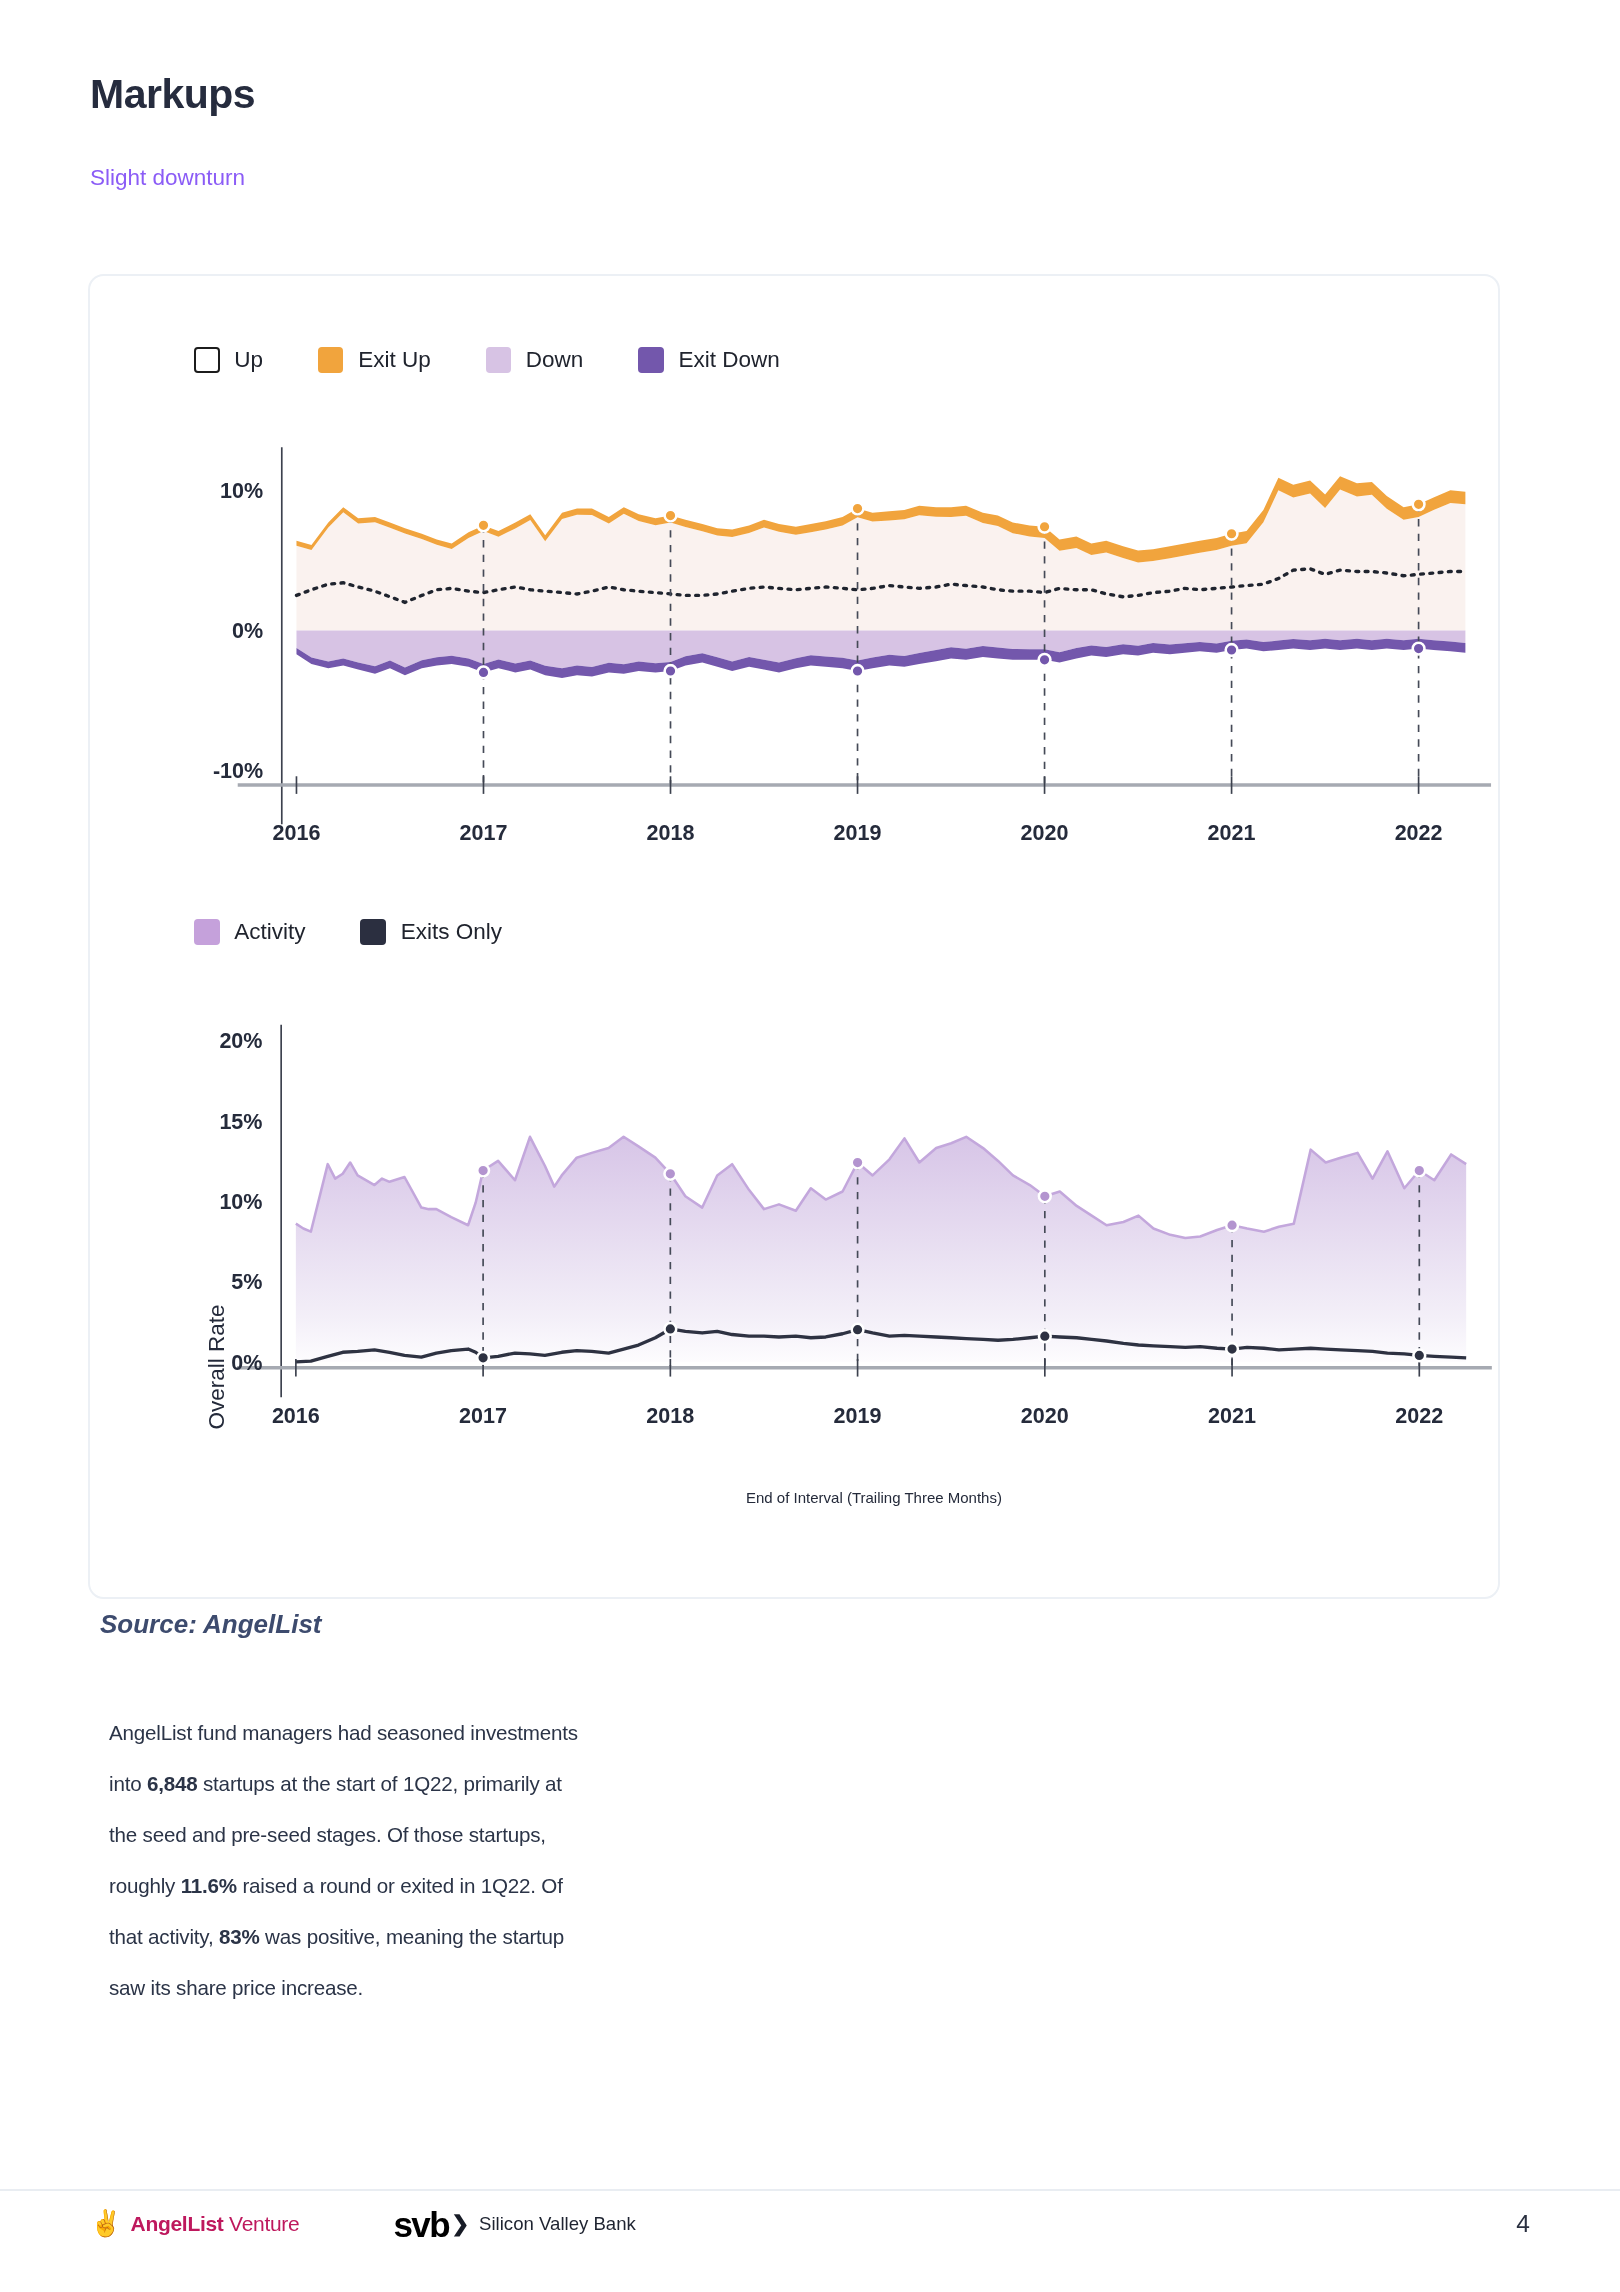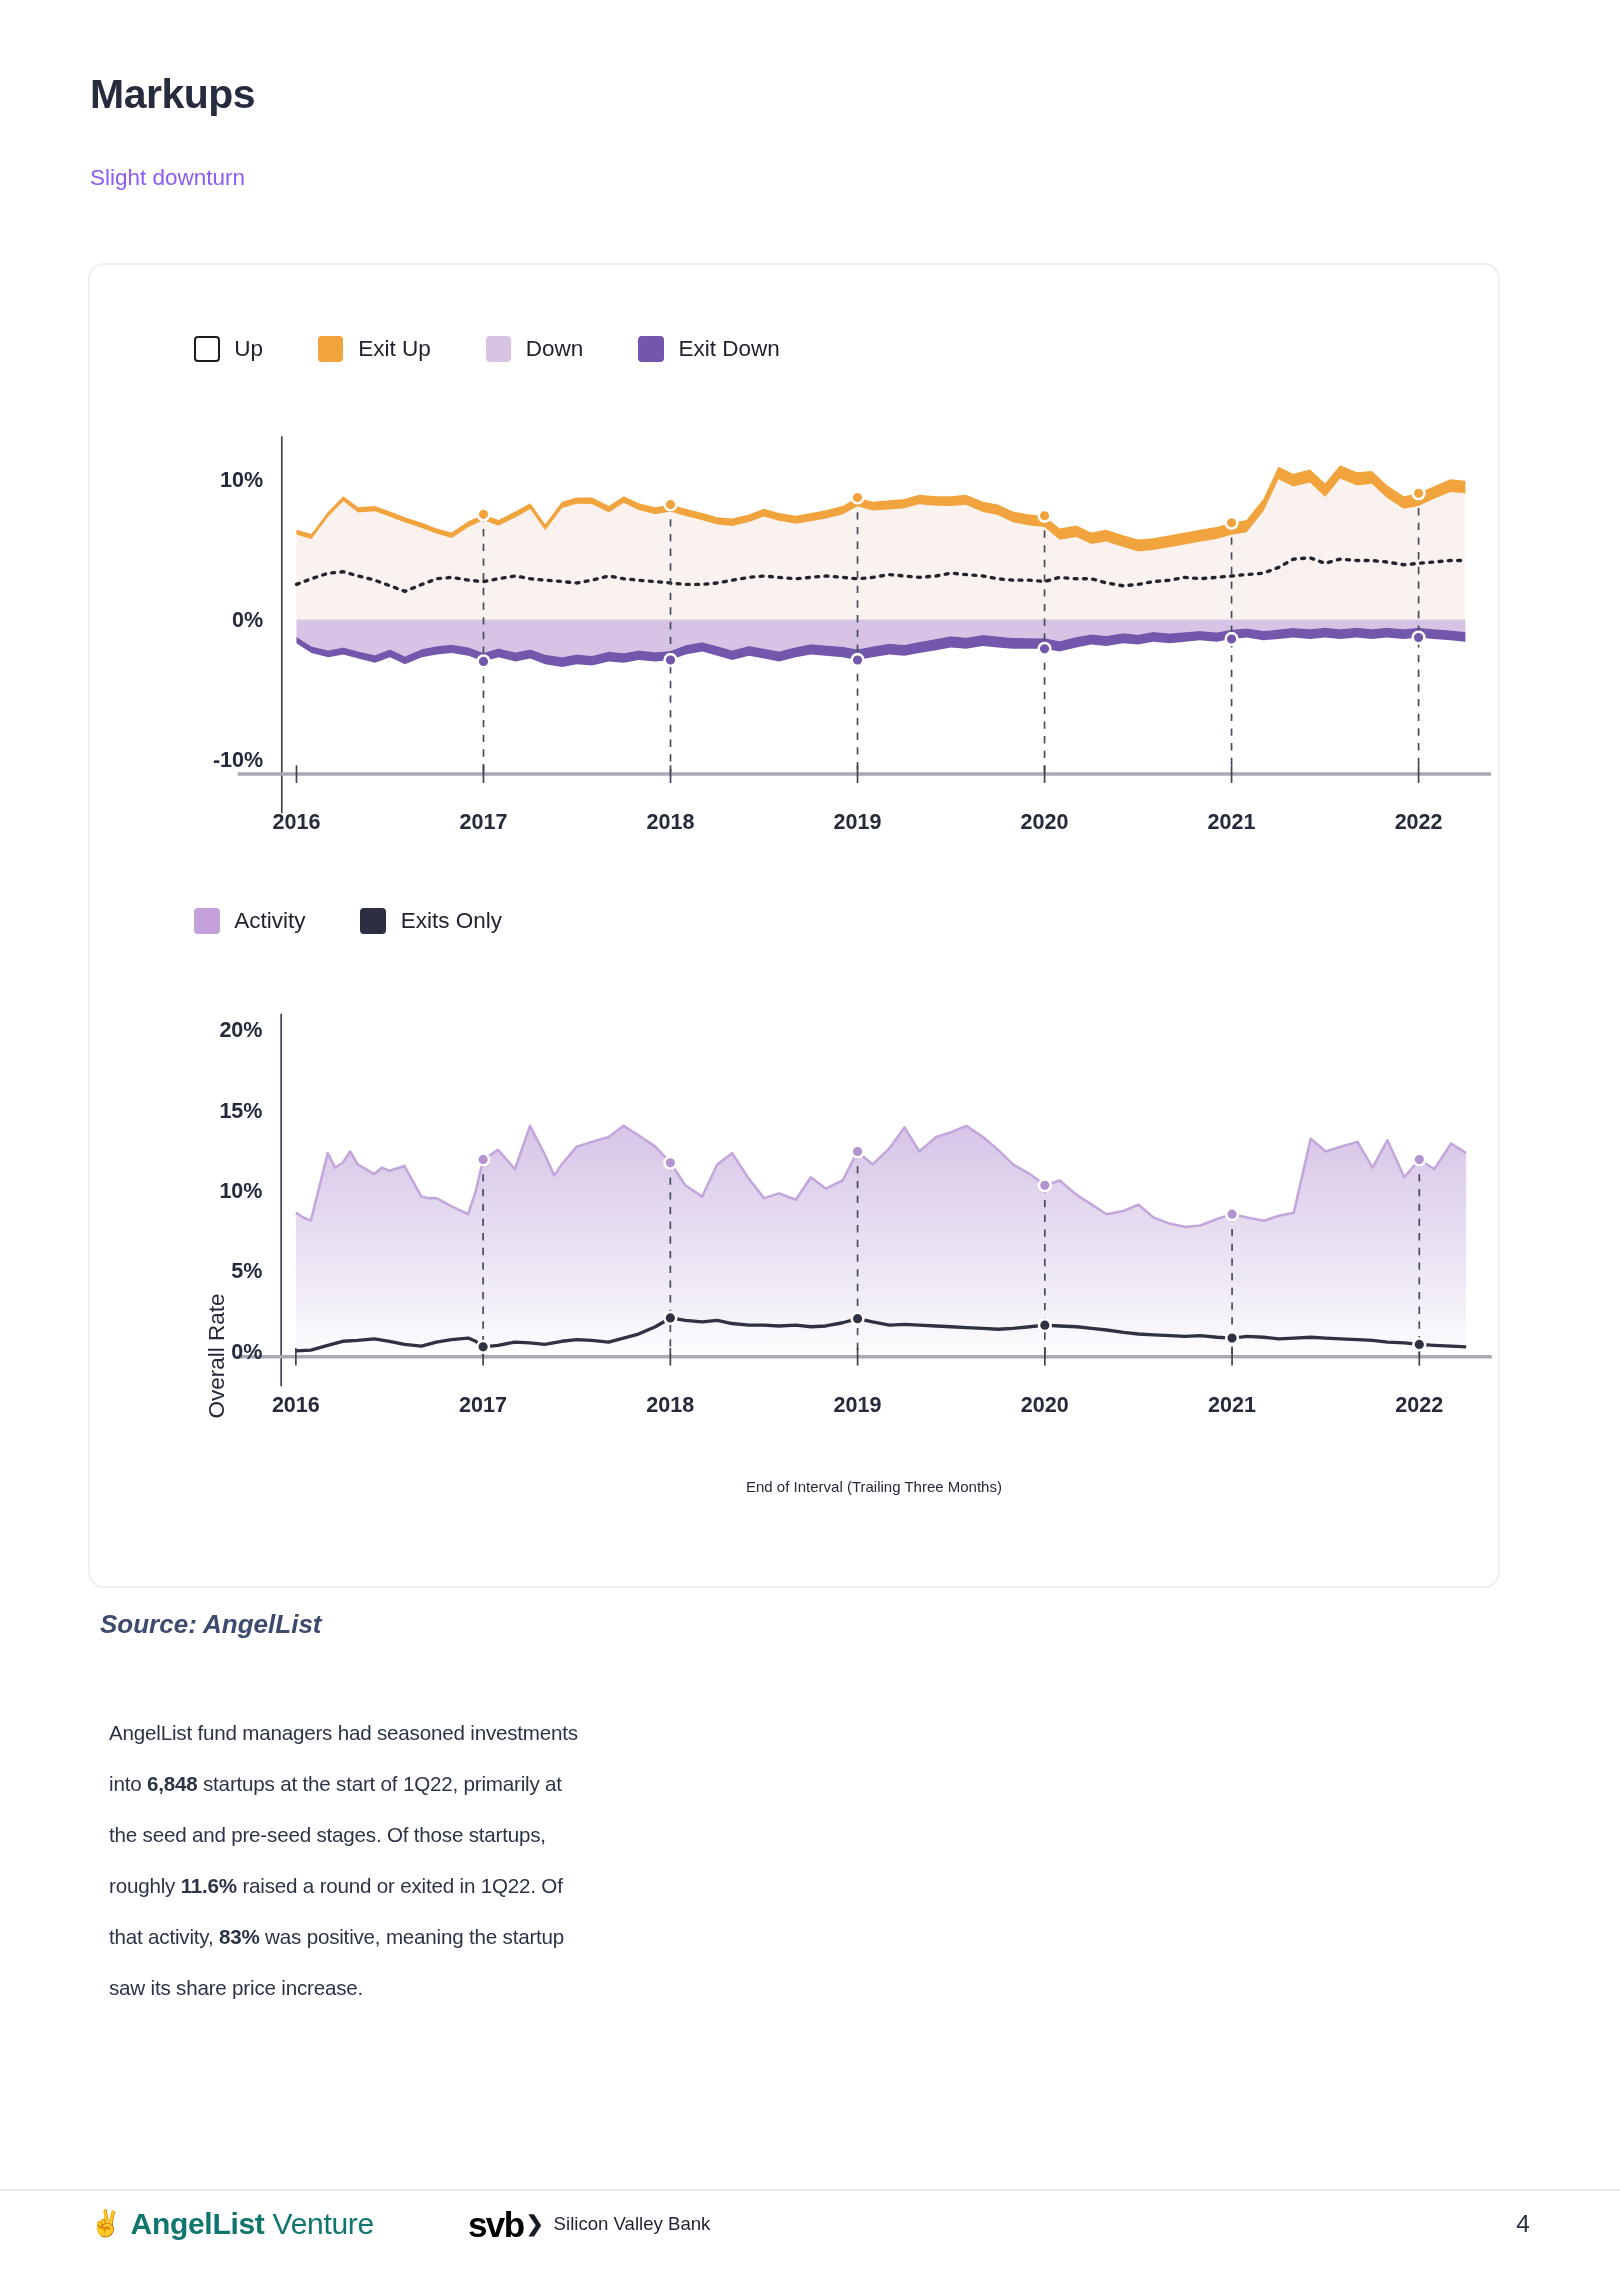--- a/index.html
+++ b/index.html
@@ -1,20 +1,20 @@
 <!DOCTYPE html>
 <html><head>
 <meta charset="utf-8">
 <style>
   html,body{margin:0;padding:0;background:#ffffff;}
   .page{position:relative;width:1620px;height:2293px;background:#ffffff;overflow:hidden;
         font-family:"Liberation Sans",sans-serif;color:#2A3245;}
   .title{position:absolute;left:90px;top:71px;font-size:41px;font-weight:800;color:#262C3E;letter-spacing:-0.5px;}
   .subtitle{position:absolute;left:90px;top:165px;font-size:22.5px;font-weight:400;color:#8b5cf6;}
-  .card{position:absolute;left:88px;top:263px;width:1412px;height:1325px;background:#ffffff;
+  .card{position:absolute;left:88px;top:274px;width:1412px;height:1325px;background:#ffffff;
         border:2.9px solid #ECF0F5;border-radius:15.7px;box-sizing:border-box;}
   .legend{position:absolute;display:flex;align-items:center;gap:55px;}
   .legend-item{display:flex;align-items:center;gap:14.7px;}
   .swatch{width:25.5px;height:25.5px;border-radius:3.9px;display:inline-block;box-sizing:border-box;}
   .legend-label{font-size:22.5px;font-weight:500;color:#20242E;}
   #legend-top{left:104px;top:71px;}
   #legend-bottom{left:104px;top:643px;}
   svg{position:absolute;left:0;display:block;}
   #chart-top{top:137px;}
   #chart-bottom{top:725px;}
@@ -22,21 +22,21 @@
         font-size:22.5px;font-weight:500;color:#242A3A;text-align:center;left:-19.6px;top:1078px;width:294px;}
   .xlabel{position:absolute;left:191px;top:1213px;width:1186px;text-align:center;font-size:15px;color:#242A3A;font-weight:400;}
   .source{position:absolute;left:100px;top:1609px;font-size:26px;font-style:italic;font-weight:700;color:#3D4B6E;}
   .cols{position:absolute;left:90px;top:1707px;width:1441px;display:flex;}
   .col{width:482px;font-size:20.6px;line-height:51px;color:#2B3447;letter-spacing:-0.2px;margin-left:19px;}
   .col + .col{margin-left:267px;}
   .footer{position:absolute;left:0;right:0;top:2189px;bottom:0;border-top:2px solid #E9EDF2;background:#ffffff;}
   .footer-row{display:flex;align-items:center;padding:15.7px 90px 0 90px;}
   .al-logo{display:flex;align-items:center;gap:8.8px;}
   .peace{font-size:25.5px;color:#272D3D;line-height:1;}
-  .al-word{font-size:30px;color:#0f766e;letter-spacing:-0.3px;}
+  .al-word{font-size:21px;color:#be185d;letter-spacing:-0.3px;}
   .al-word b{font-weight:800;}
   .svb-logo{display:flex;align-items:center;margin-left:94px;}
   .svb-mark{font-size:35px;font-weight:700;color:#000000;letter-spacing:-1.5px;line-height:1;}
   .svb-chev{font-size:21.6px;font-weight:900;color:#171B26;margin-left:2px;margin-right:9.8px;}
   .svb-name{font-size:18.6px;color:#1E2330;}
   .page-num{margin-left:auto;font-size:24.5px;color:#2A3040;}
 </style>
 </head>
 <body>
 

